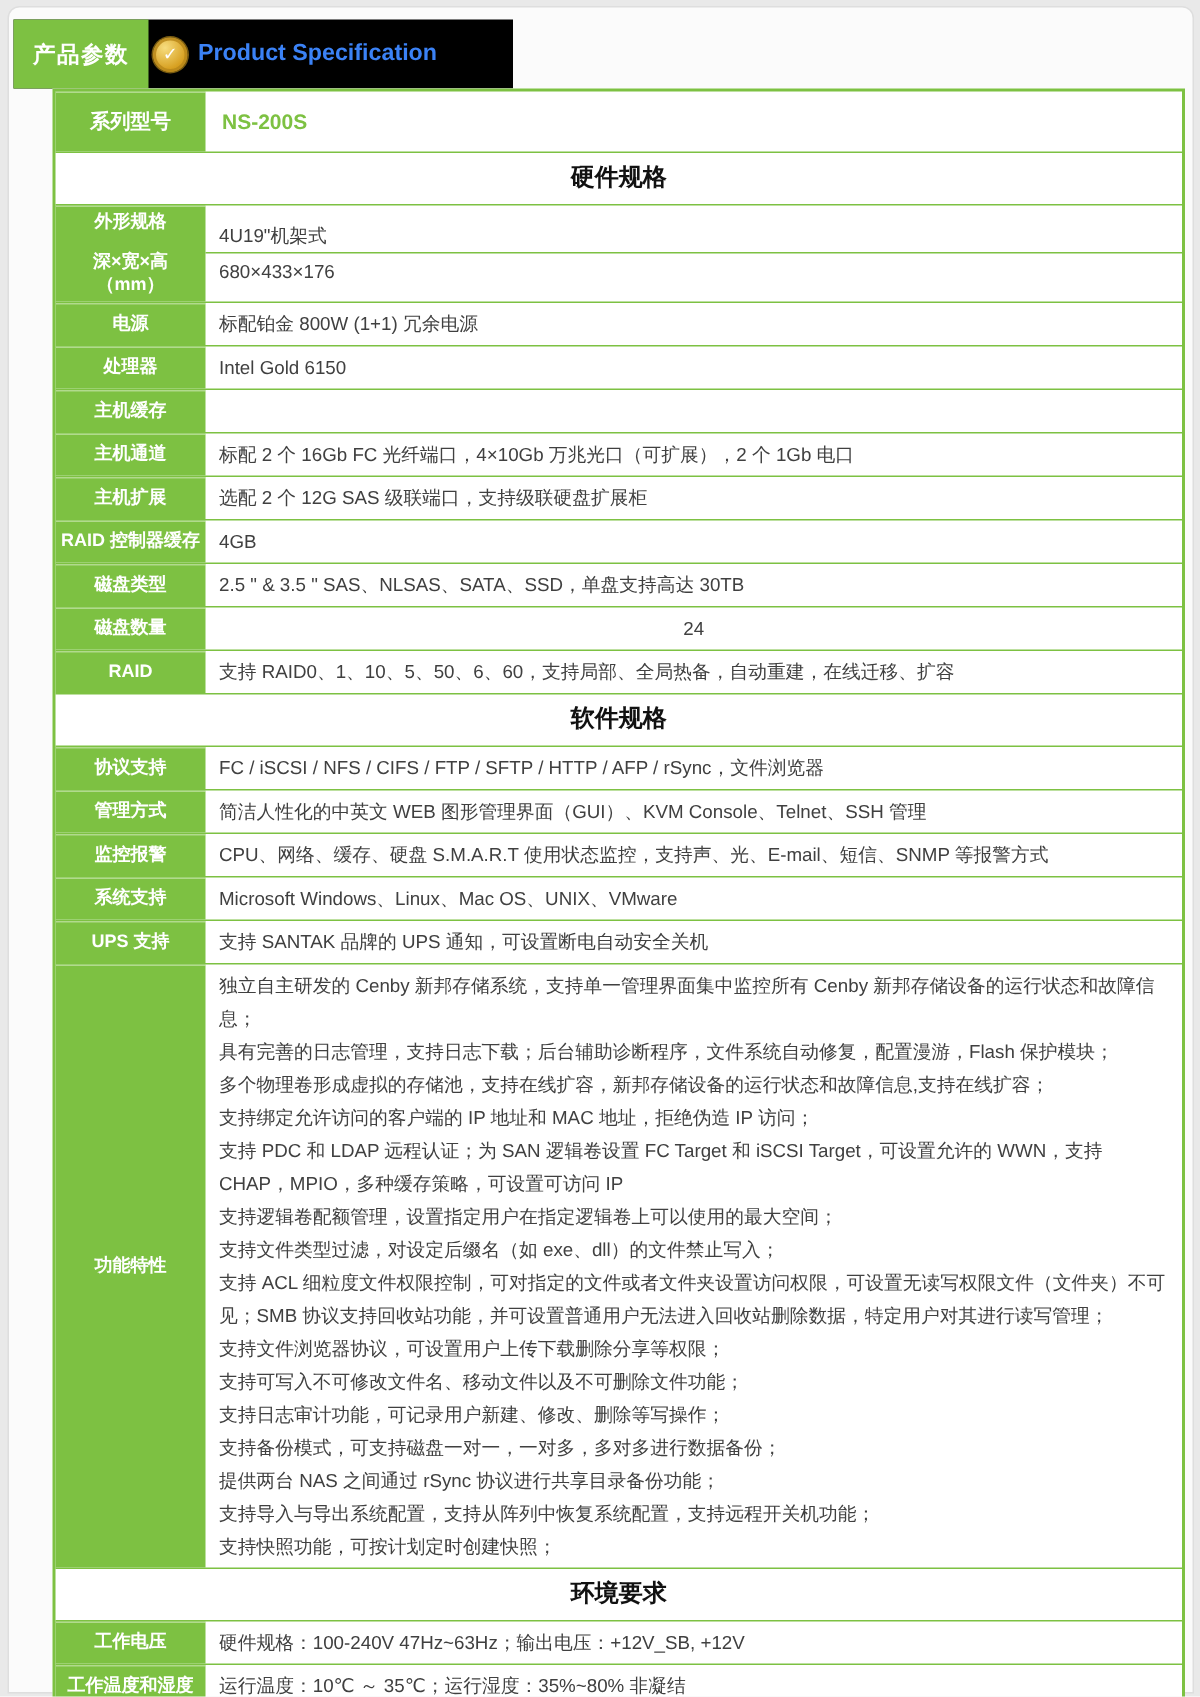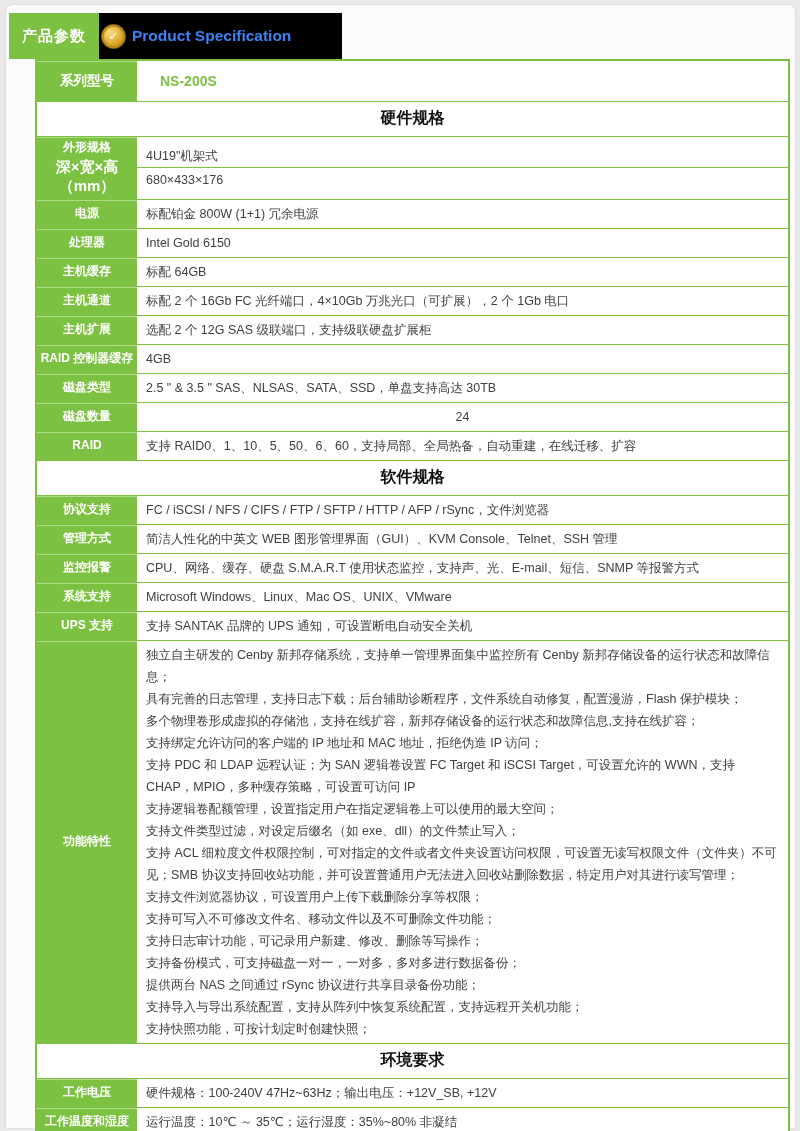--- a/index.html
+++ b/index.html
@@ -58,36 +58,36 @@
   }
   
   .spec-table {
     position: absolute; left: 35px; top: 59px;
     width: 755px;
     background: #ffffff;
     border: 2px solid var(--green);
     box-sizing: border-box;
   }
   .row { display: flex; border-top: 1px solid var(--green); min-height: 28px; }
-  .spec-table > .row:first-child { border-top: none; gap: 12px; }
+  .spec-table > .row:first-child { border-top: none; }
   .label-cell {
     width: 100px; flex: 0 0 100px;
     background: var(--green);
     color: #ffffff;
     font-weight: bold;
     font-size: 12px;
     display: flex; flex-direction: column;
     align-items: center; justify-content: center;
     text-align: center;
     padding: 3px 2px;
     box-sizing: border-box;
     box-shadow: inset 0 1px 0 rgba(255,255,255,.40);
     line-height: 1.3;
   }
-  .label-sub { font-size: 15px; margin-top: 1px; }
+  .label-sub { font-size: 12px; margin-top: 11px; }
   .content-cell {
     flex: 1;
     color: var(--text);
     font-size: 12.5px;
     display: flex; flex-direction: column; justify-content: center;
     padding: 3px 9px;
     box-sizing: border-box;
     min-width: 0;
   }
   .content-cell .line { line-height: 22px; }
@@ -162,23 +162,20 @@
         <div>处理器</div>
       </div>
       <div class="content-cell">
         <div class="line">Intel Gold 6150</div>
       </div>
     </div>
     <div class="row">
       <div class="label-cell">
         <div>主机缓存</div>
       </div>
-      <div class="content-cell">
-        <div class="line">标配 64GB</div>
-      </div>
     </div>
     <div class="row">
       <div class="label-cell">
         <div>主机通道</div>
       </div>
       <div class="content-cell">
         <div class="line">标配 2 个 16Gb FC 光纤端口，4×10Gb 万兆光口（可扩展），2 个 1Gb 电口</div>
       </div>
     </div>
     <div class="row">

